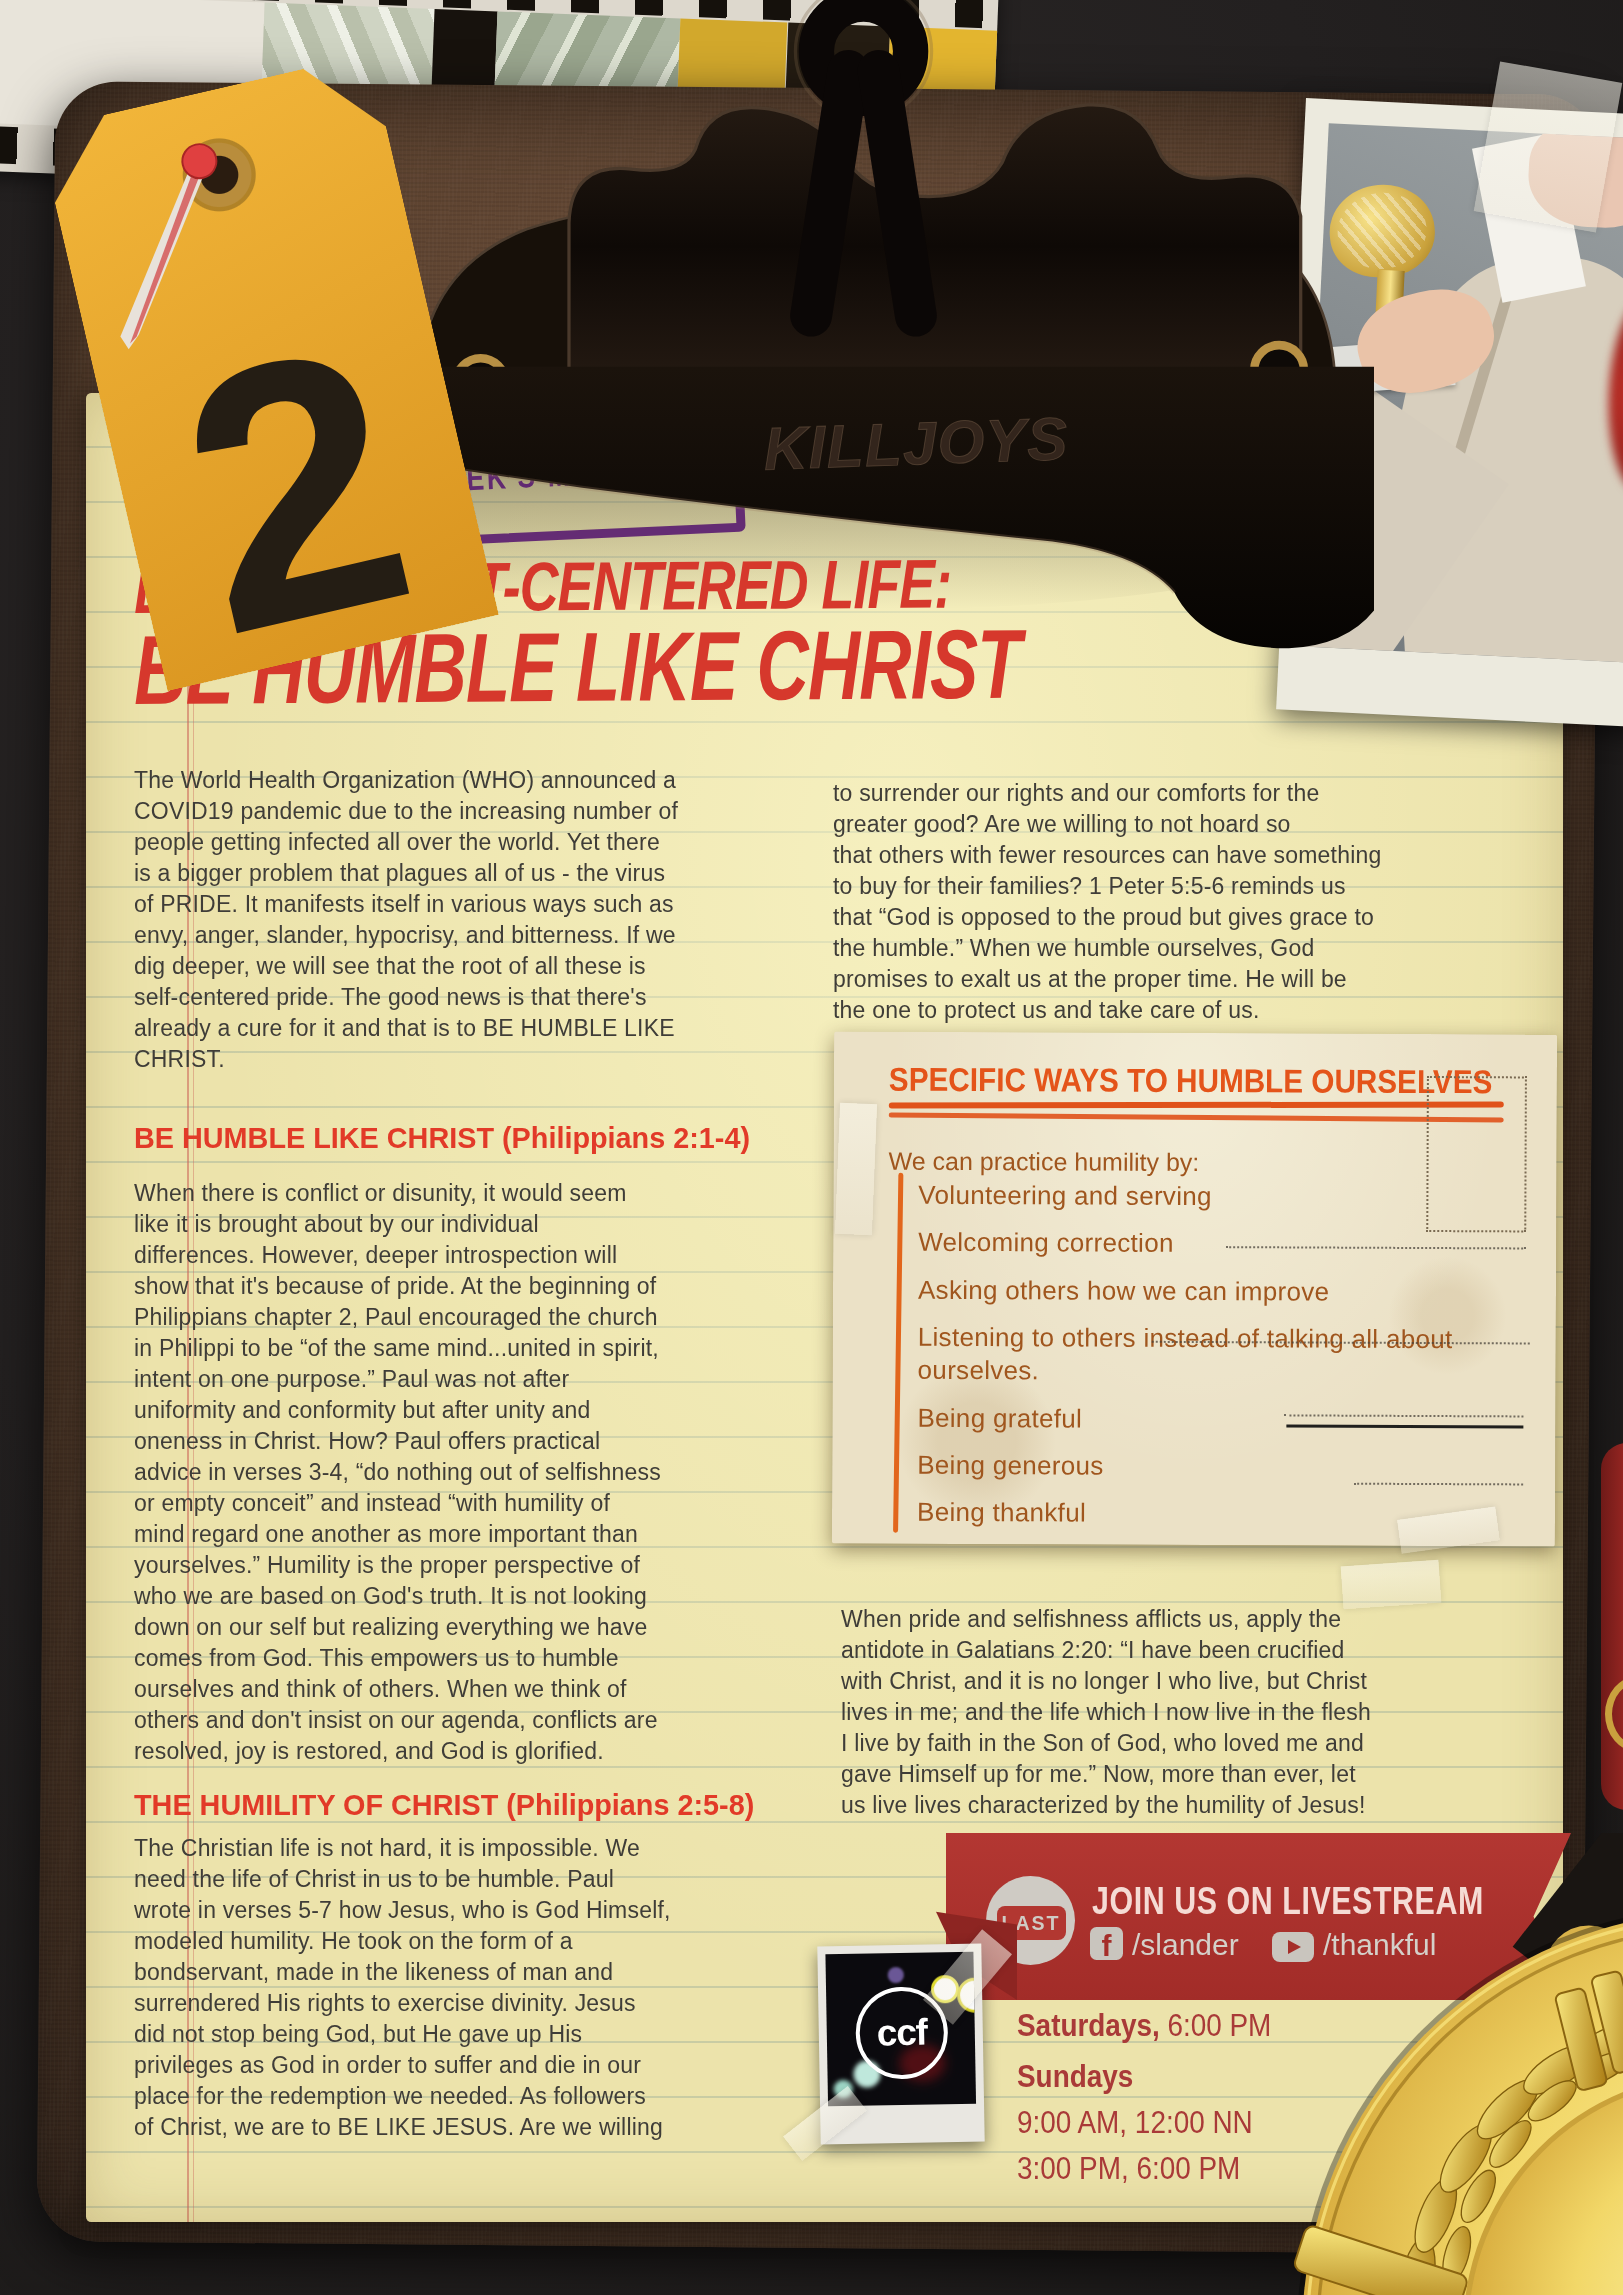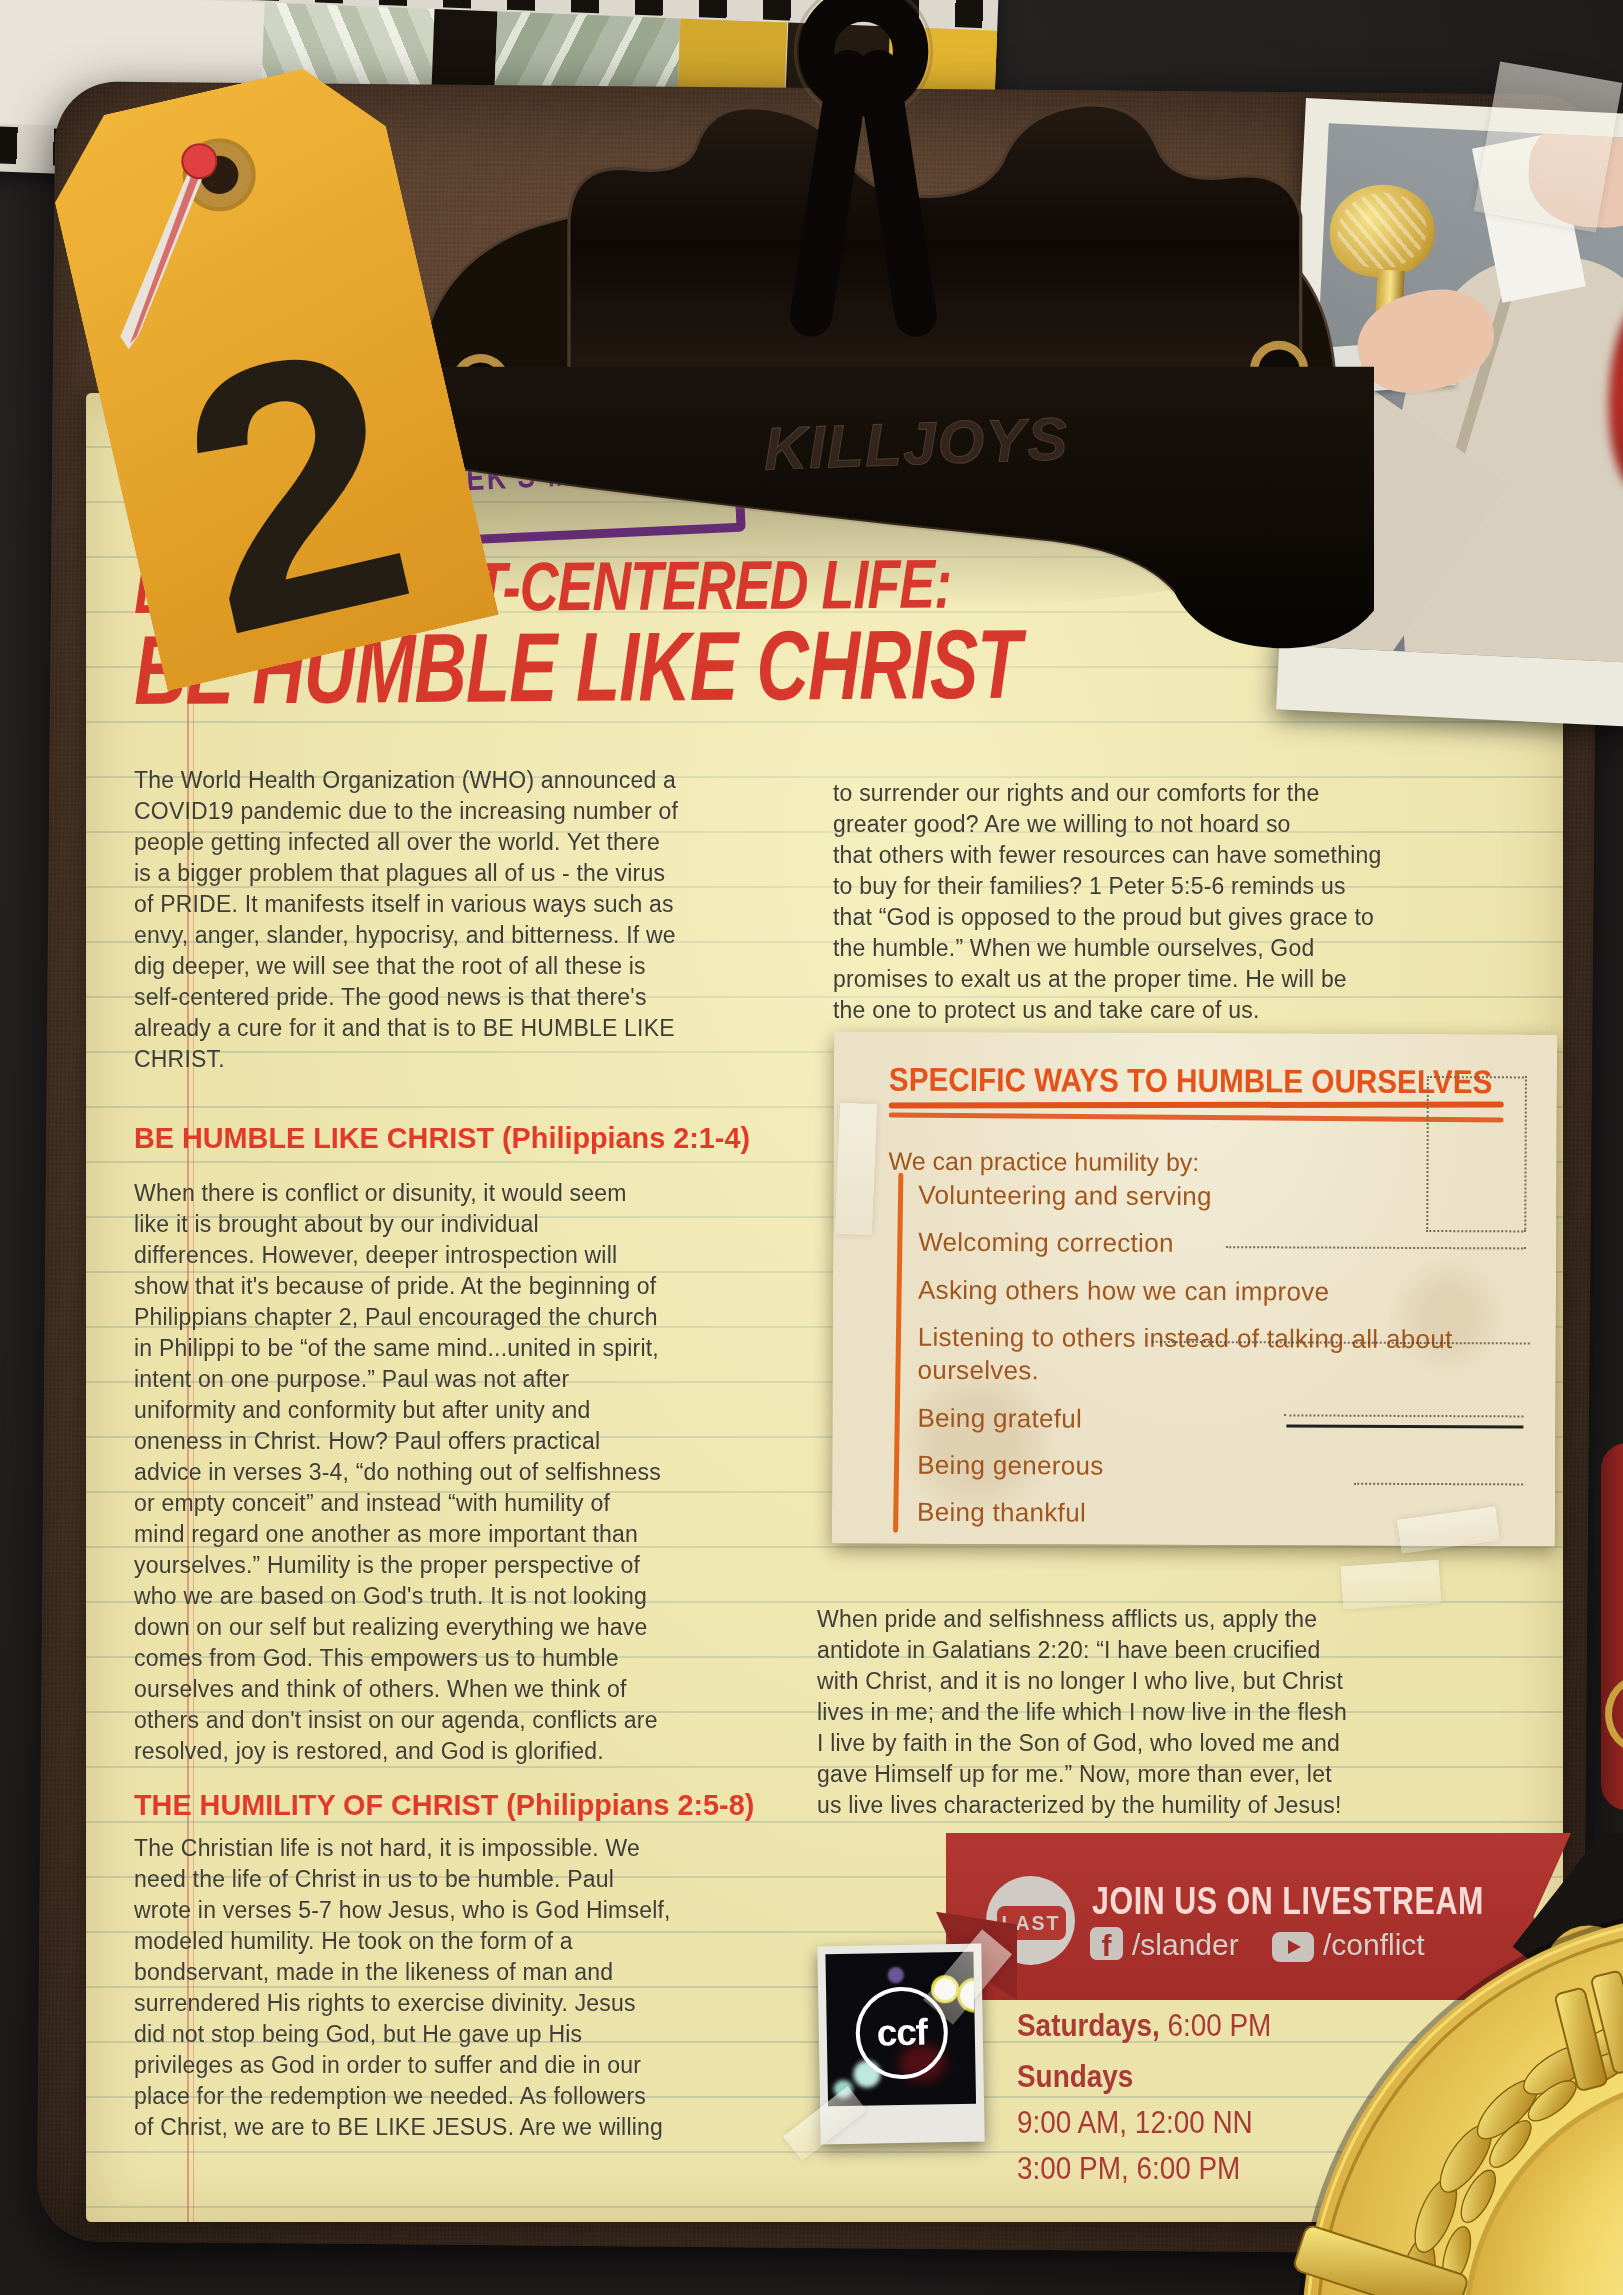--- a/index.html
+++ b/index.html
@@ -243,21 +243,21 @@
     <div class="dot" style="left:393px;top:213px;width:300px;"></div>
     <div class="dot" style="left:319px;top:308px;width:378px;"></div>
     <div class="dot" style="left:452px;top:381px;width:239px;"></div>
     <div class="solid-line" style="left:454px;top:391px;width:237px;"></div>
     <div class="dot" style="left:522px;top:449px;width:169px;"></div>
     <div class="tape" style="position:absolute;left:3.9px;top:72px;width:37px;height:131px;transform:rotate(2deg);"></div>
     <div class="tape" style="position:absolute;left:567px;top:479px;width:99px;height:34px;transform:rotate(-8deg);"></div>
   </div>
 
   <div class="tape abs" style="left:1342px;top:1563px;width:98px;height:43px;transform:rotate(-4deg);"></div>
-  <div class="abs para" style="left:817px;top:1604px;width:713px;">When pride and selfishness afflicts us, apply the
+  <div class="abs para" style="left:841px;top:1604px;width:713px;">When pride and selfishness afflicts us, apply the
 antidote in Galatians 2:20: “I have been crucified
 with Christ, and it is no longer I who live, but Christ
 lives in me; and the life which I now live in the flesh
 I live by faith in the Son of God, who loved me and
 gave Himself up for me.” Now, more than ever, let
 us live lives characterized by the humility of Jesus!</div>
 
   <div class="abs banner"></div>
   <div class="abs banner-title">JOIN US ON LIVESTREAM</div>
   <div class="abs live-circle">
@@ -266,21 +266,21 @@
       </div>
   </div>
   <div class="abs banner-fold"></div>
   <div class="abs fb-icon">
     <span>f</span>
   </div>
   <div class="abs handle" style="left:1132px;top:1928px;">/slander</div>
   <div class="abs yt-icon">
       <div class="yt-tri"></div>
     </div>
-  <div class="abs handle" style="left:1323px;top:1928px;">/conflict</div>
+  <div class="abs handle" style="left:1323px;top:1928px;">/thankful</div>
 
   <div class="abs sched" style="left:1017px;top:2008px;"><b>Saturdays,</b><span> 6:00 PM</span></div>
   <div class="abs sched" style="left:1017px;top:2059px;"><b>Sundays</b></div>
   <div class="abs sched" style="left:1017px;top:2105px;">9:00 AM, 12:00 NN</div>
   <div class="abs sched" style="left:1017px;top:2151px;">3:00 PM, 6:00 PM</div>
 
   <div class="abs polaroid">
     <div class="img">
       <div class="bokeh" style="left:62px;top:14.4px;width:15.7px;height:15.7px;background:#6a5796;filter:blur(1.3px);"></div>
       <div class="bokeh" style="left:105px;top:23.6px;width:22px;height:22px;background:#fff;border:3.9px solid #e8e332;filter:blur(0.7px);"></div>

